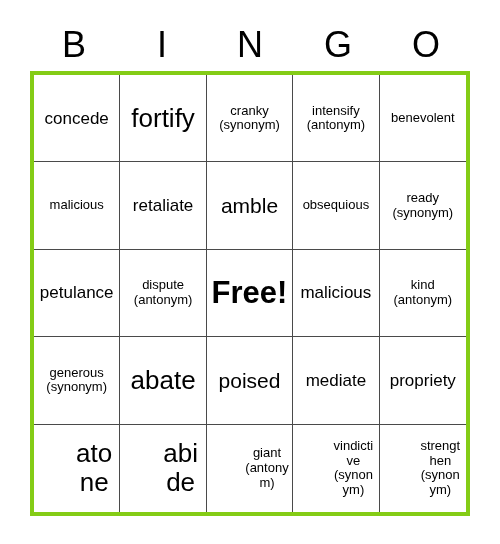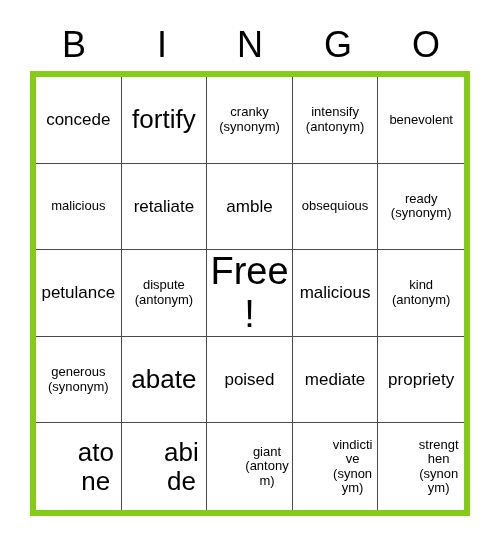--- a/index.html
+++ b/index.html
@@ -40,21 +40,21 @@
     color: #000;
   }
   
   #grid {
     position: absolute;
     left: 30px;
     top: 71px;
     width: 440px;
     height: 445px;
     box-sizing: border-box;
-    border: 6px solid #84cc16;
+    border: 4px solid #84cc16;
     display: grid;
     grid-template-columns: repeat(5, 1fr);
     grid-template-rows: repeat(5, 1fr);
     background: #ffffff;
   }
   .cell {
     box-sizing: border-box;
     border-right: 1px solid #4a4a4a;
     border-bottom: 1px solid #4a4a4a;
     display: flex;
@@ -71,23 +71,23 @@
     display: block;
     width: 100%;
     line-height: 1.12;
     white-space: pre-line;
     word-break: break-word;
   }
   
   .cell[data-size="xs"] .cell-text  { font-size: 13px; }
   .cell[data-size="s"]  .cell-text  { font-size: 13px; }
   .cell[data-size="m"]  .cell-text  { font-size: 17px; }
-  .cell[data-size="l"]  .cell-text  { font-size: 17px; }
+  .cell[data-size="l"]  .cell-text  { font-size: 21px; }
   .cell[data-size="xl"] .cell-text  { font-size: 26px; }
-  .cell[data-size="xxl"] .cell-text { font-size: 38px; }
+  .cell[data-size="xxl"] .cell-text { font-size: 31px; font-weight: bold; }
 </style>
 </head>
 <body>
 
 <div id="card">
 
   <div id="header">
     <div class="header-letter">B</div>
     <div class="header-letter">I</div>
     <div class="header-letter">N</div>

